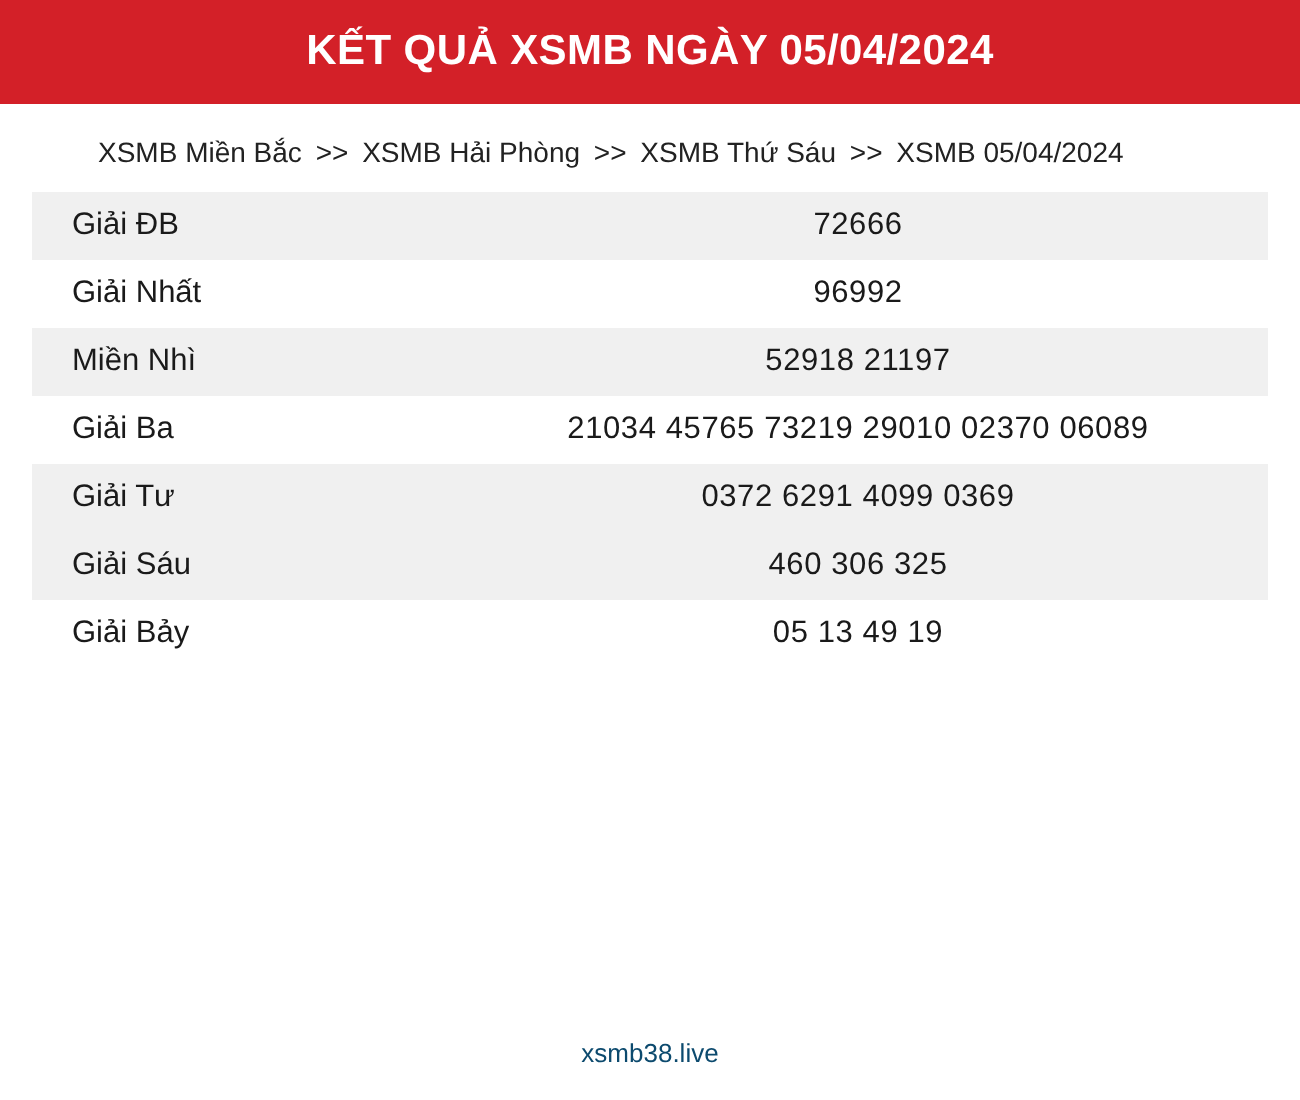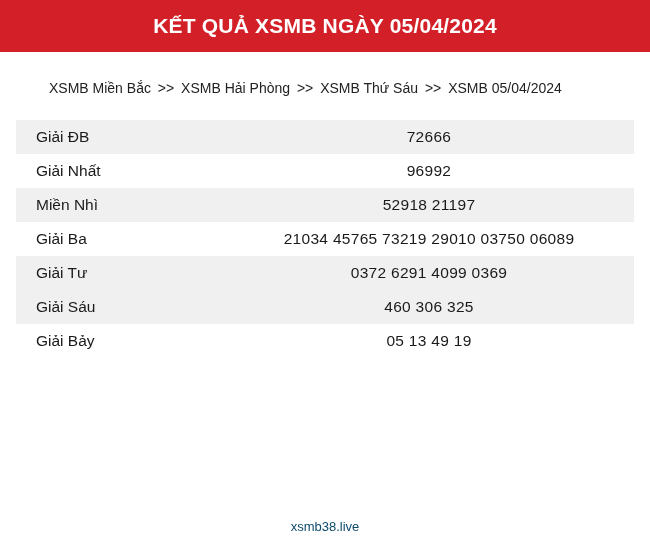--- a/index.html
+++ b/index.html
@@ -13,21 +13,20 @@
     font-family: "Liberation Sans", sans-serif;
     color: #1a1a1a;
     overflow: hidden;
   }
   .page {
     width: 650px;
     height: 550px;
     box-sizing: border-box;
     display: flex;
     flex-direction: column;
-    gap: 12px;
   }
   .title-bar {
     background: #d32028;
     color: #ffffff;
     height: 52px;
     display: flex;
     align-items: center;
     justify-content: center;
   }
   .title-bar .title-text {
@@ -113,21 +112,21 @@
       <tr>
         <td class="label">Giải Nhất</td>
         <td class="numbers">96992</td>
       </tr>
       <tr class="alt">
         <td class="label">Miền Nhì</td>
         <td class="numbers">52918 21197</td>
       </tr>
       <tr>
         <td class="label">Giải Ba</td>
-        <td class="numbers">21034 45765 73219 29010 03750 06089</td>
+        <td class="numbers">21034 45765 73219 29010 02370 06089</td>
       </tr>
       <tr class="alt">
         <td class="label">Giải Tư</td>
         <td class="numbers">0372 6291 4099 0369</td>
       </tr>
       <tr class="alt">
         <td class="label">Giải Sáu</td>
         <td class="numbers">460 306 325</td>
       </tr>
       <tr>

